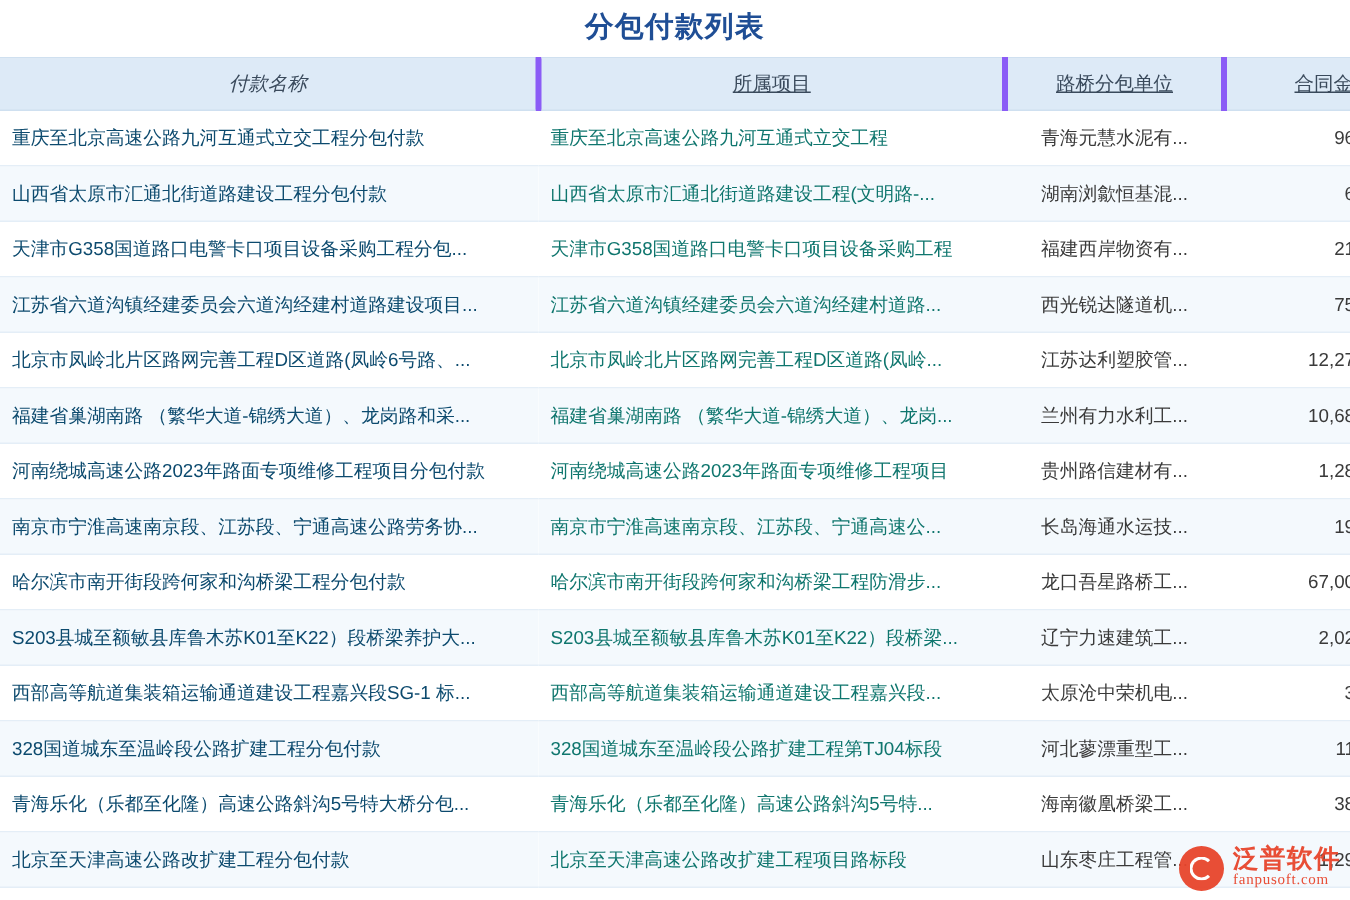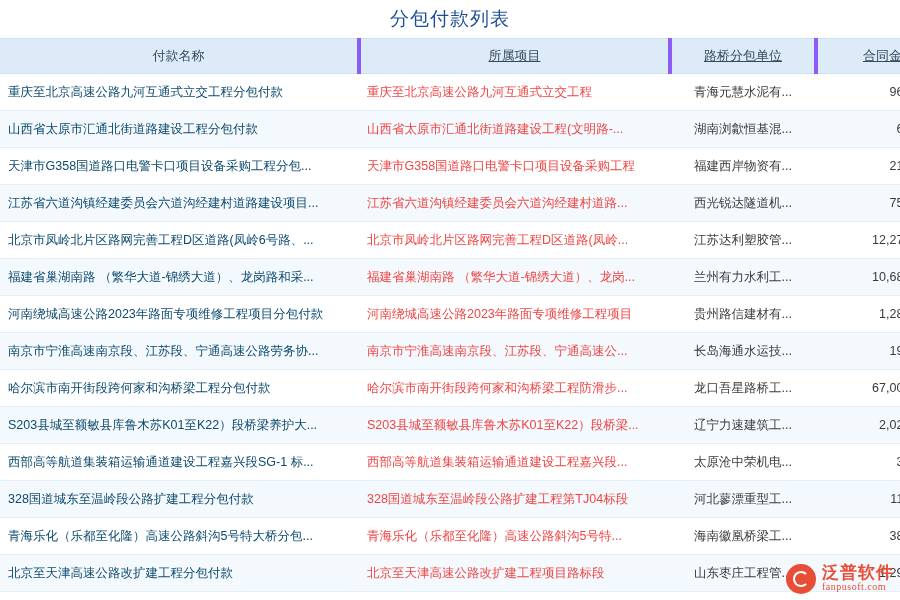--- a/index.html
+++ b/index.html
@@ -13,21 +13,21 @@
     background: #ffffff;
     font-family: "Liberation Sans", sans-serif;
     color: #333333;
     position: relative;
   }
   .page-title {
     height: 38px;
     line-height: 38px;
     text-align: center;
     font-size: 19px;
-    font-weight: normal;
+    font-weight: bold;
     color: #1f4e95;
     background: #ffffff;
     letter-spacing: 1px;
   }
   table.grid {
     border-collapse: collapse;
     width: 900px;
     table-layout: fixed;
     font-size: 12.5px;
   }
@@ -61,35 +61,35 @@
   }
   tr.row-odd td {
     background: #f4f9fd;
     margin-top: 40px;
   }
   td.c-name {
     color: #0c4a6e;
     width: 345px;
   }
   td.c-project {
-    color: #ef4444;
+    color: #0f766e;
     width: 295px;
   }
   td.c-unit {
     color: #3a3a3a;
     width: 130px;
     text-align: center;
   }
   td.c-amount {
     color: #3a3a3a;
     width: 130px;
     text-align: right;
     padding-right: 14px;
   }
-  th.h-name { width: 345px; }
+  th.h-name { width: 345px; font-style: italic; }
   th.h-project { width: 295px; }
   th.h-unit { width: 130px; }
   th.h-amount { width: 130px; }
 
   .watermark {
     position: absolute;
     right: 6px;
     bottom: 6px;
     display: flex;
     pointer-events: none;

